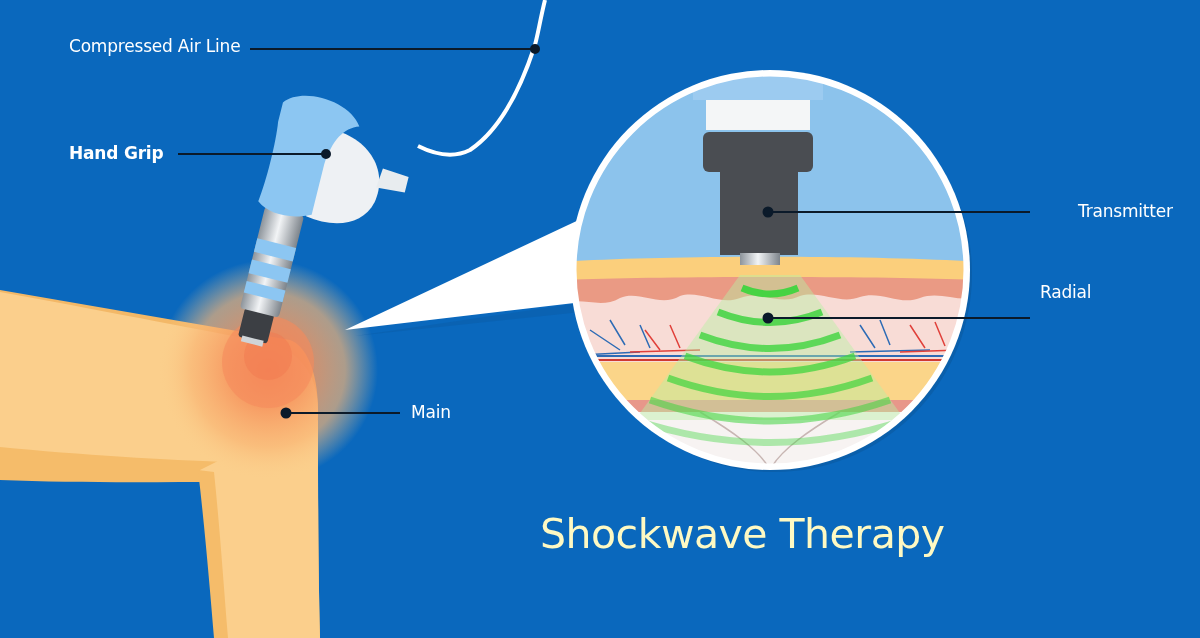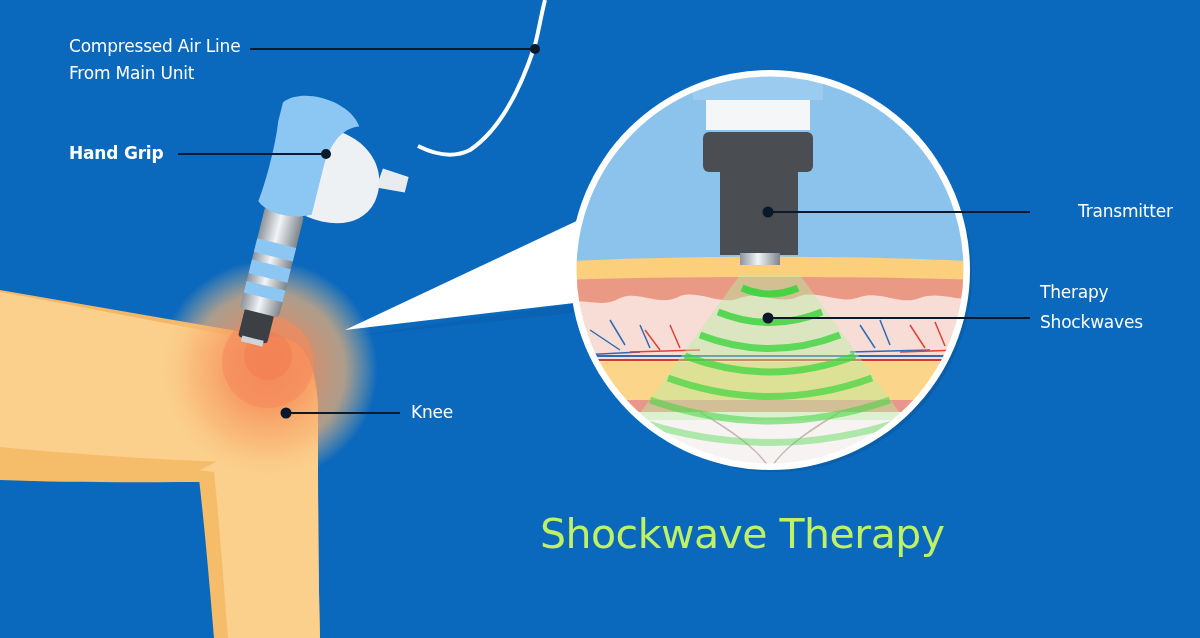--- a/index.html
+++ b/index.html
@@ -1,20 +1,20 @@
 <!DOCTYPE html>
 <html><head>
 <meta charset="utf-8">
 <style>
   html, body { margin: 0; padding: 0; }
   body { width: 1200px; height: 638px; overflow: hidden; background: #0a68bd; font-family: "DejaVu Sans", sans-serif; }
   .stage { position: relative; width: 1085px; height: 638px; background: #0a68bd; }
   svg.art { position: absolute; left: 0; top: 0; }
   .label { position: absolute; color: #ffffff; font-family: "DejaVu Sans", sans-serif; font-size: 17px; line-height: 27px; letter-spacing: -0.2px; white-space: nowrap; }
-  .title { position: absolute; left: 540px; top: 510px; color: #bef264; font-family: "DejaVu Sans", sans-serif; font-size: 41px; font-weight: normal; letter-spacing: -0.5px; white-space: nowrap; }
+  .title { position: absolute; left: 540px; top: 510px; color: #fef9c3; font-family: "DejaVu Sans", sans-serif; font-size: 41px; font-weight: normal; letter-spacing: -0.5px; white-space: nowrap; }
 </style>
 </head>
 <body>
 
 <div class="stage">
   <svg class="art" width="1200" height="638" viewBox="0 0 1200 638">
     <defs>
       <clipPath id="circleClip">
           <circle cx="770" cy="270" r="196"></circle>
         </clipPath>
@@ -129,24 +129,22 @@
       <circle cx="286" cy="413" r="4.5"></circle>
       <line x1="768" y1="212" x2="1030" y2="212"></line>
       <circle cx="768" cy="212" r="4.5"></circle>
       <line x1="768" y1="318" x2="1030" y2="318"></line>
       <circle cx="768" cy="318" r="4.5"></circle>
     </g>
   </svg>
 
   <div class="label" style="left:69px; top:33px;">
     <div>Compressed Air Line</div>
-    <div>From Main Unit</div>
   </div>
   <div class="label" style="left:69px; top:140px;font-weight:bold;">Hand Grip</div>
-  <div class="label" style="left:411px; top:399px;">Knee</div>
+  <div class="label" style="left:411px; top:399px;">Main</div>
   <div class="label" style="left:1078px; top:198px;">Transmitter</div>
   <div class="label" style="left:1040px; top:277px; line-height:30px;">
-    <div>Therapy</div>
-    <div>Shockwaves</div>
+    <div>Radial</div>
   </div>
 
   <div class="title">Shockwave Therapy</div>
 </div>
 
 </body></html>

